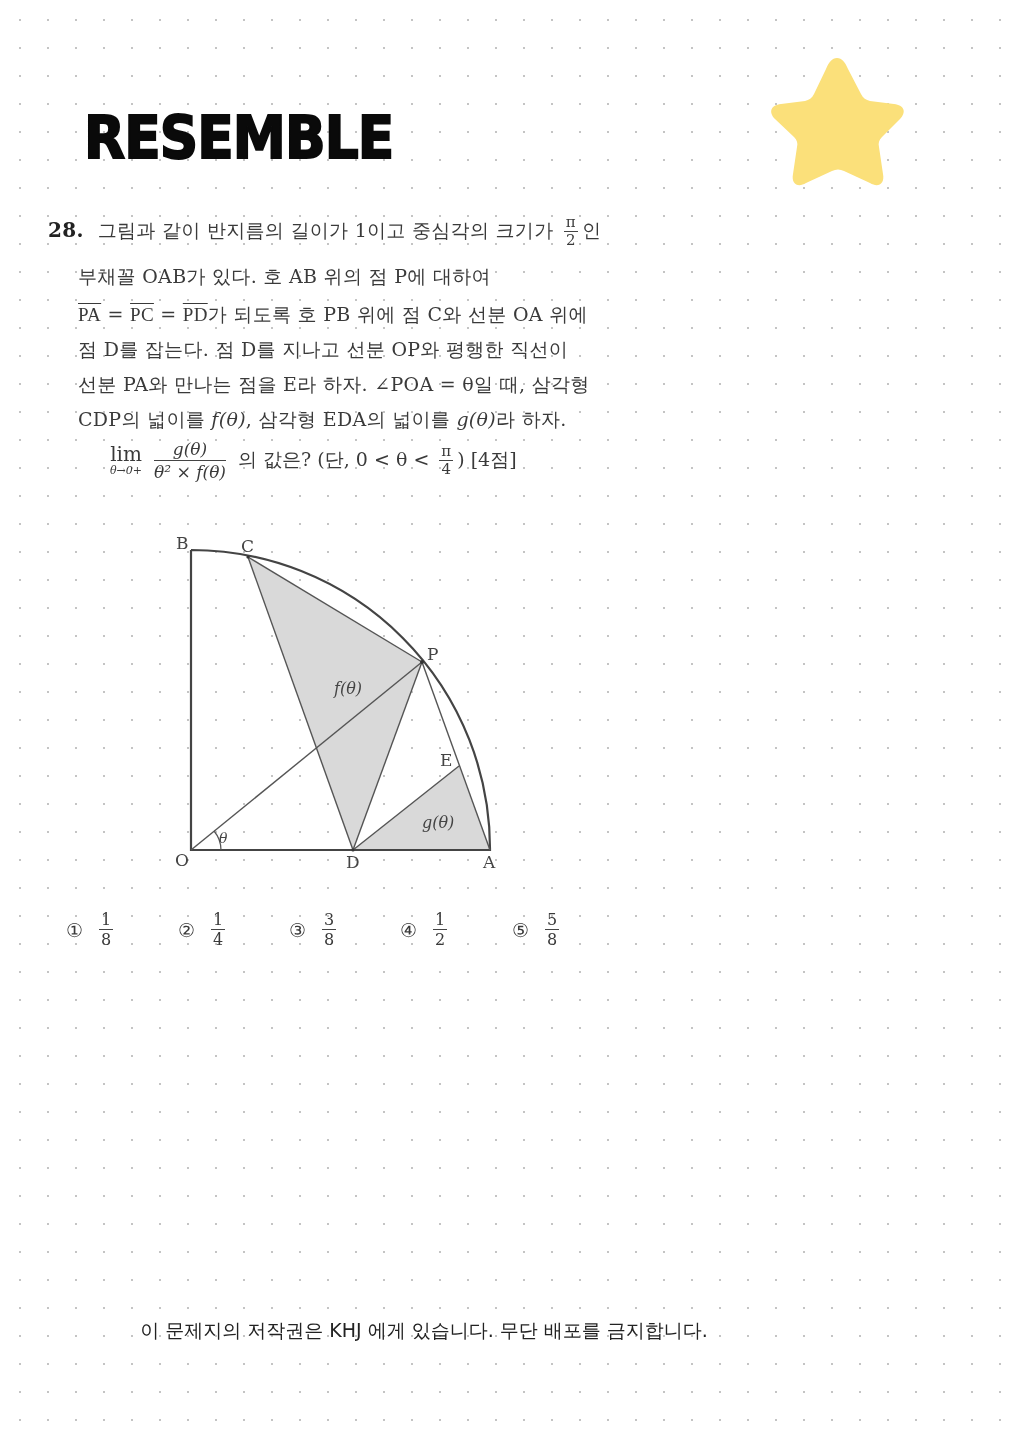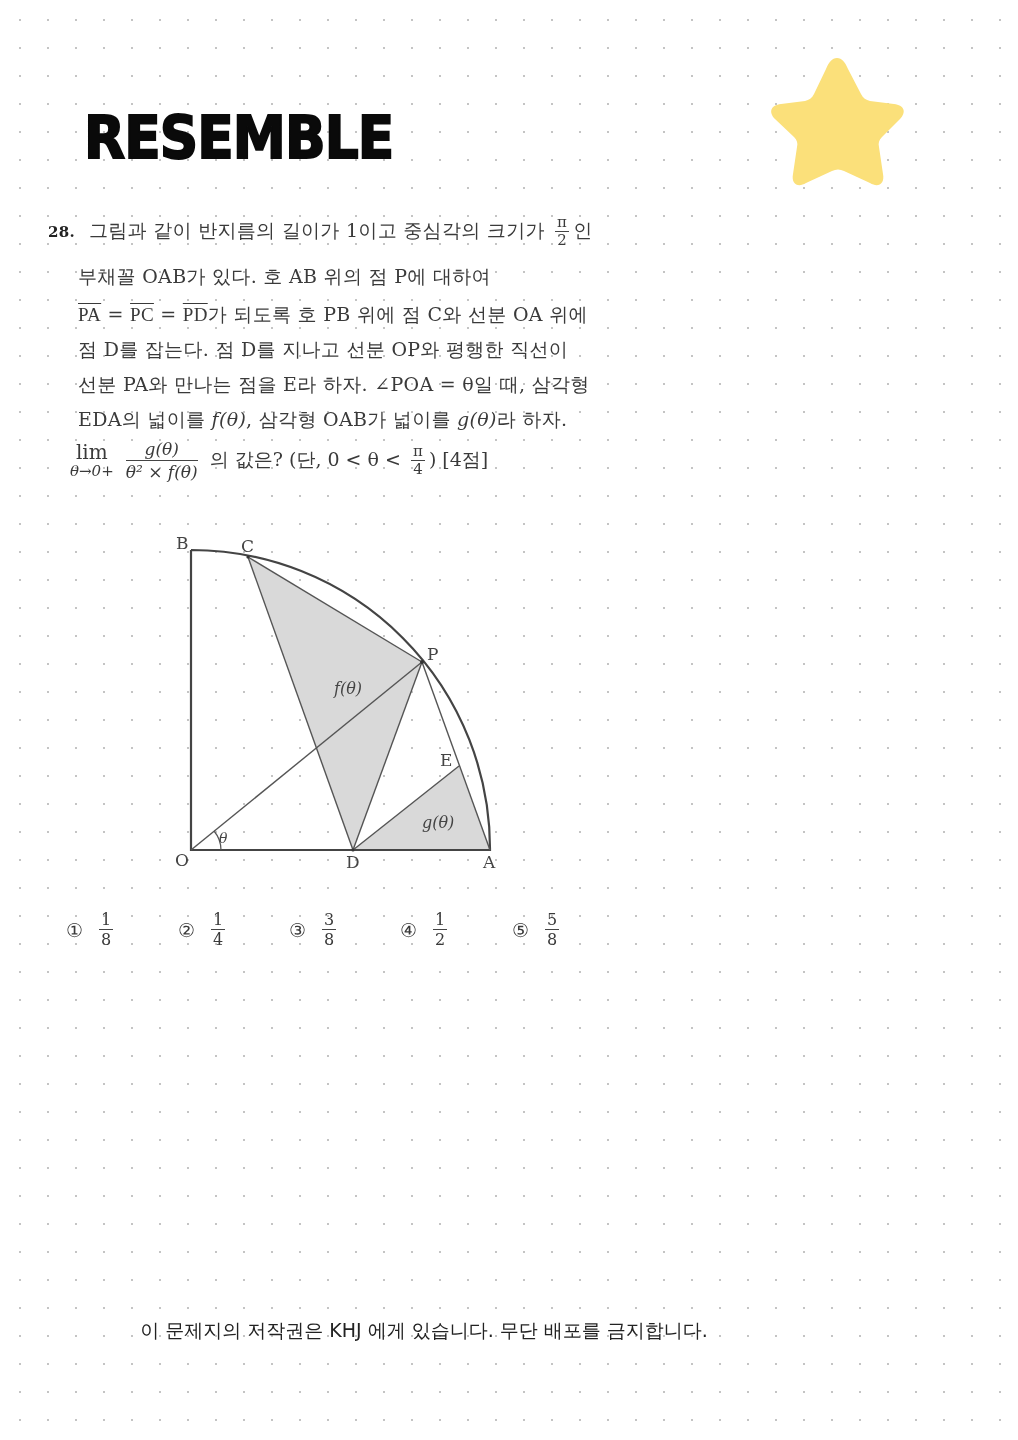--- a/index.html
+++ b/index.html
@@ -14,32 +14,32 @@
   }
   .logo {
     position: absolute; left: 84px; top: 104px;
     font-family: "DejaVu Sans", "Liberation Sans", sans-serif;
     font-weight: 900; font-size: 58px; letter-spacing: -1px;
     color: #0a0a0a; transform: scaleX(0.92); transform-origin: left top;
     -webkit-text-stroke: 2px #0a0a0a;
   }
   .star { position: absolute; left: 766px; top: 52px; width: 142px; height: 138px; }
   .problem { position: absolute; left: 48px; top: 206px; width: 600px; font-size: 19px; }
-  .q-num { font-weight: bold; font-size: 15px; color: #222; margin-right: 14px; }
+  .q-num { font-weight: bold; font-size: 20px; color: #222; margin-right: 14px; }
   .line { position: absolute; left: 30px; white-space: nowrap; letter-spacing: 0.3px; }
   .line0 { position: absolute; left: 0; top: 8px; white-space: nowrap; letter-spacing: 0.3px; }
   .frac { display: inline-block; vertical-align: middle; text-align: center; font-size: 15px; line-height: 17px; margin: 0 4px; }
   .frac .num { display: block; border-bottom: 1px solid #444; padding: 0 2px; }
   .frac .den { display: block; }
   .ital { font-style: italic; }
   .overline { text-decoration: overline; font-family: Liberation Serif, serif; }
   .lim-block { position: absolute; left: 22px; top: 232px; white-space: nowrap; }
-  .lim { display: inline-block; vertical-align: middle; text-align: center; }
+  .lim { display: inline-block; vertical-align: middle; text-align: center; margin-left: 40px; }
   .lim .word { display: block; font-size: 20px; line-height: 20px; }
-  .lim .sub { display: block; font-size: 15px; font-style: italic; }
+  .lim .sub { display: block; font-size: 11px; font-style: italic; }
   .bigfrac { display: inline-block; vertical-align: middle; text-align: center; font-size: 17px; line-height: 22px; margin: 0 6px; }
   .bigfrac .num { display: block; border-bottom: 1px solid #444; padding: 0 4px; }
   .diagram { position: absolute; left: 160px; top: 525px; width: 360px; height: 355px; }
   .choices { position: absolute; left: 66px; top: 910px; width: 520px; height: 50px; }
   .choice { position: absolute; top: 0; display: flex; align-items: center; }
   .choice .mark { font-size: 19px; margin-right: 12px; }
   .choice .frac { font-size: 16px; line-height: 19px; }
   .footer {
     position: absolute; left: 0; width: 848px; top: 1318px; text-align: center;
     font-family: "DejaVu Sans", "Liberation Sans", sans-serif; font-size: 19px; color: #222;
@@ -59,21 +59,21 @@
     <span class="q-num">28.</span><span>그림과 같이 반지름의 길이가 1이고 중심각의 크기가</span>
     <span class="frac"><span class="num">π</span><span class="den">2</span></span><span>인</span>
   </div>
   <div class="line" style="top:58px">부채꼴 OAB가 있다. 호 AB 위의 점 P에 대하여</div>
   <div class="line" style="top:96px">
     <span class="overline">PA</span><span> = </span><span class="overline">PC</span><span> = </span><span class="overline">PD</span><span>가 되도록 호 PB 위에 점 C와 선분 OA 위에</span>
   </div>
   <div class="line" style="top:131px">점 D를 잡는다. 점 D를 지나고 선분 OP와 평행한 직선이</div>
   <div class="line" style="top:166px">선분 PA와 만나는 점을 E라 하자. ∠POA = θ일 때, 삼각형</div>
   <div class="line" style="top:201px">
-    <span>EDA의 넓이를 </span><span class="ital">f(θ)</span><span>, 삼각형 OAB가 넓이를 </span><span class="ital">g(θ)</span><span>라 하자.</span>
+    <span>CDP의 넓이를 </span><span class="ital">f(θ)</span><span>, 삼각형 EDA의 넓이를 </span><span class="ital">g(θ)</span><span>라 하자.</span>
   </div>
   <div class="lim-block">
     <span class="lim"><span class="word">lim</span><span class="sub">θ→0+</span></span>
     <span class="bigfrac ital"><span class="num">g(θ)</span><span class="den">θ² × f(θ)</span></span>
     <span>의 값은? (단, 0 &lt; θ &lt;</span>
     <span class="frac"><span class="num">π</span><span class="den">4</span></span><span>)</span>
     <span>[4점]</span>
   </div>
 </div>
 

